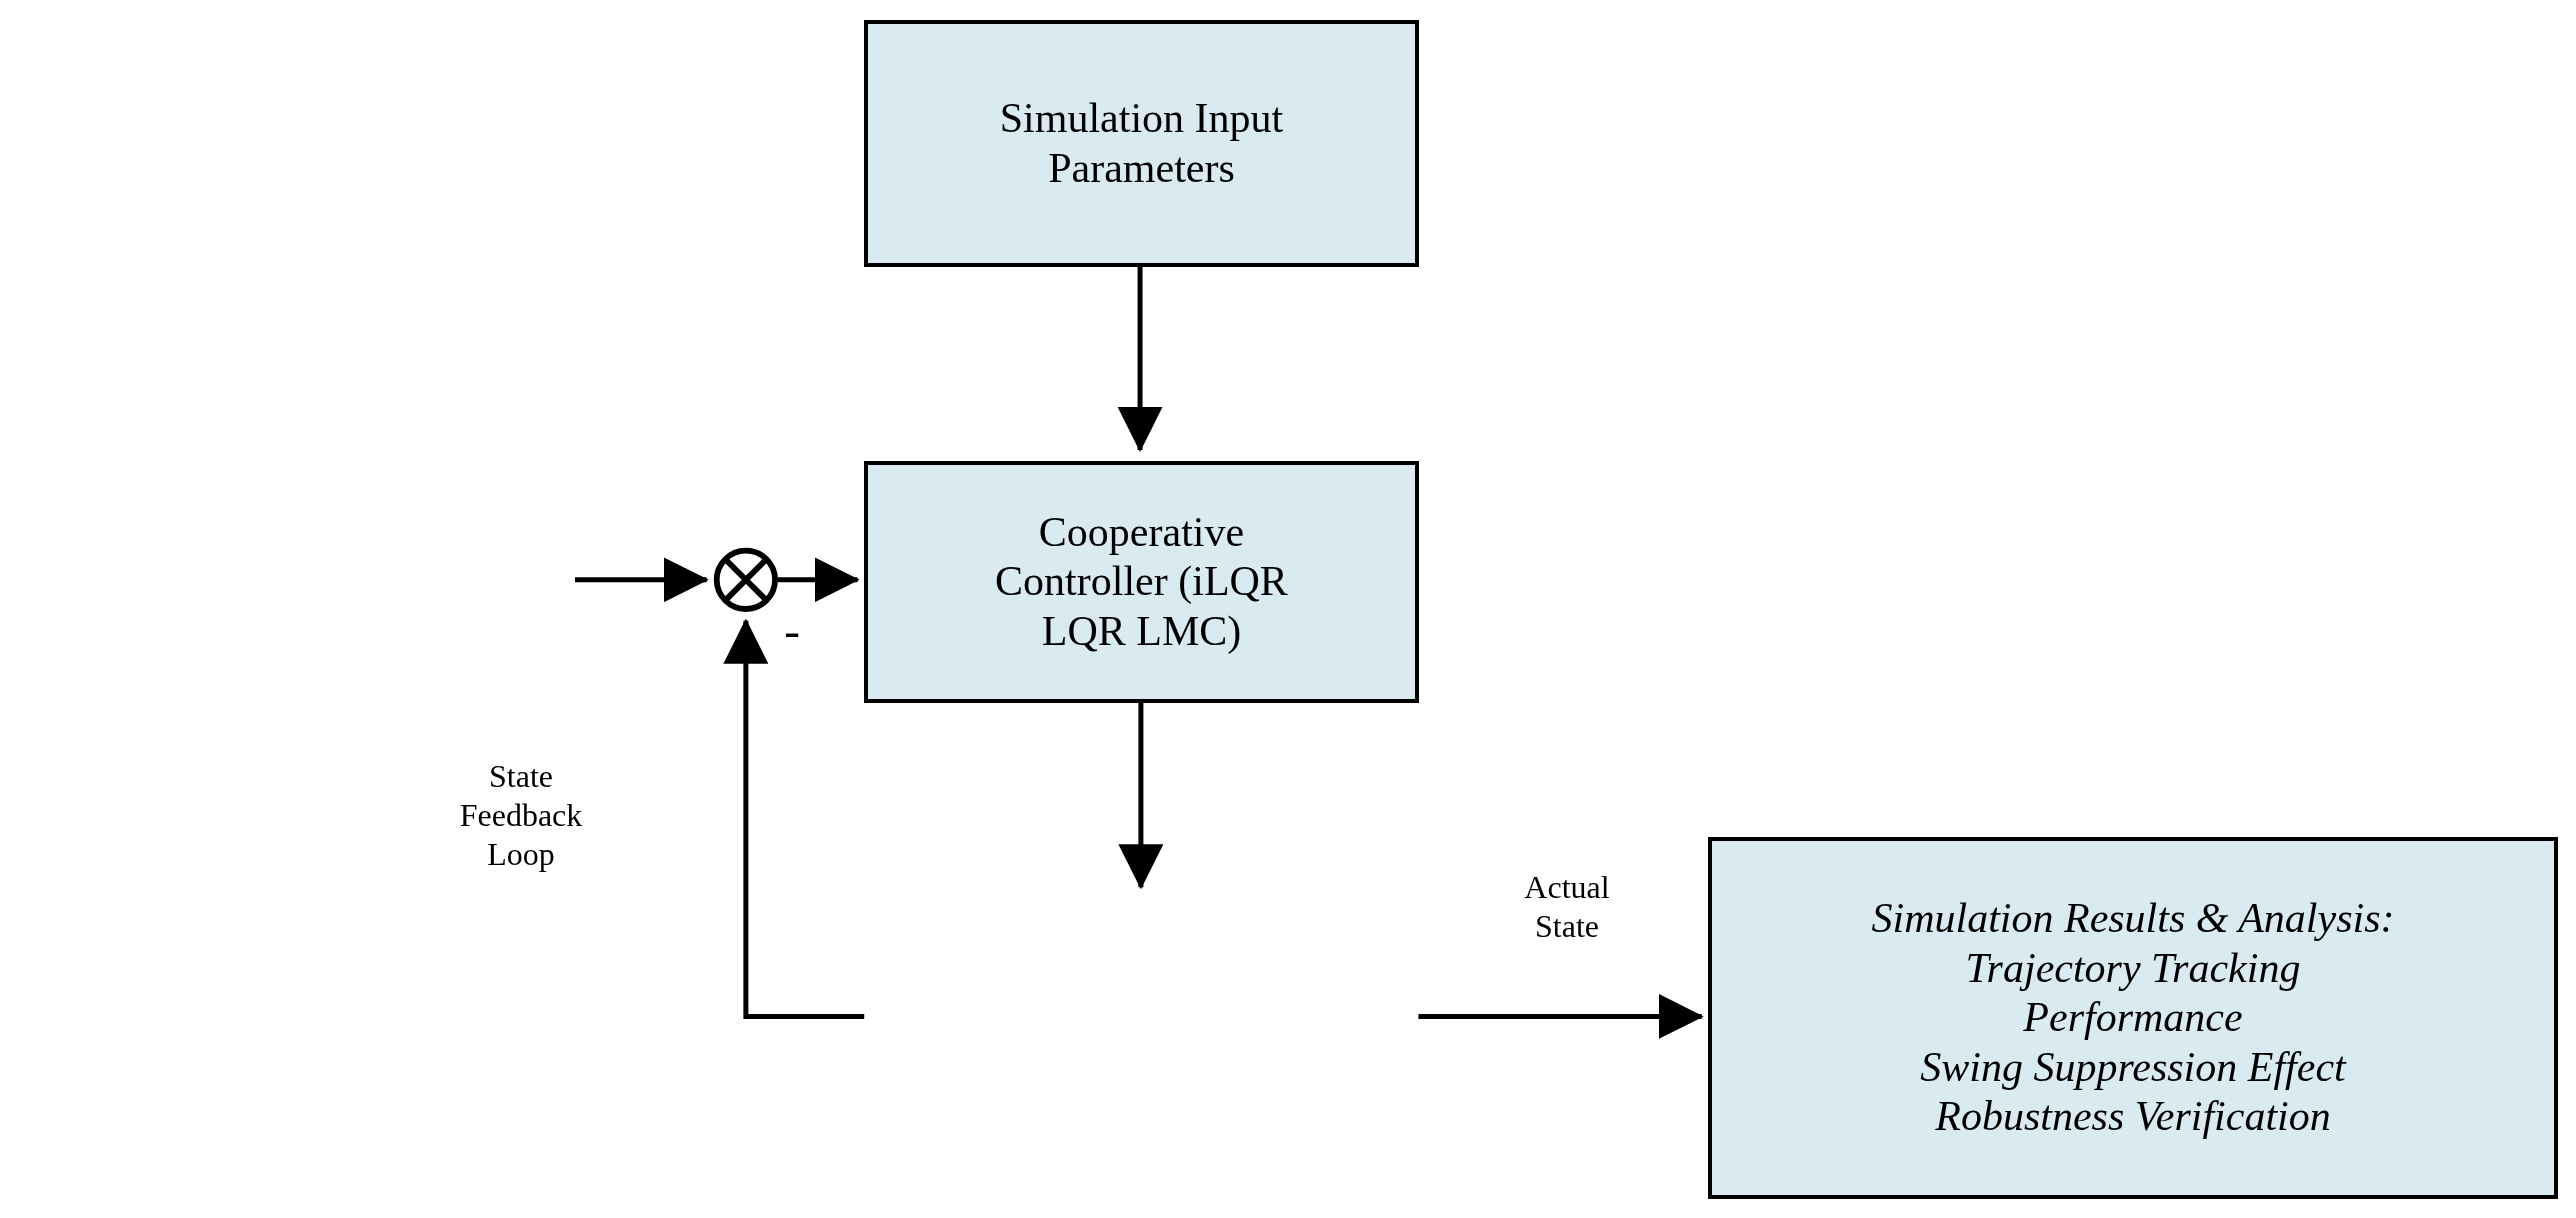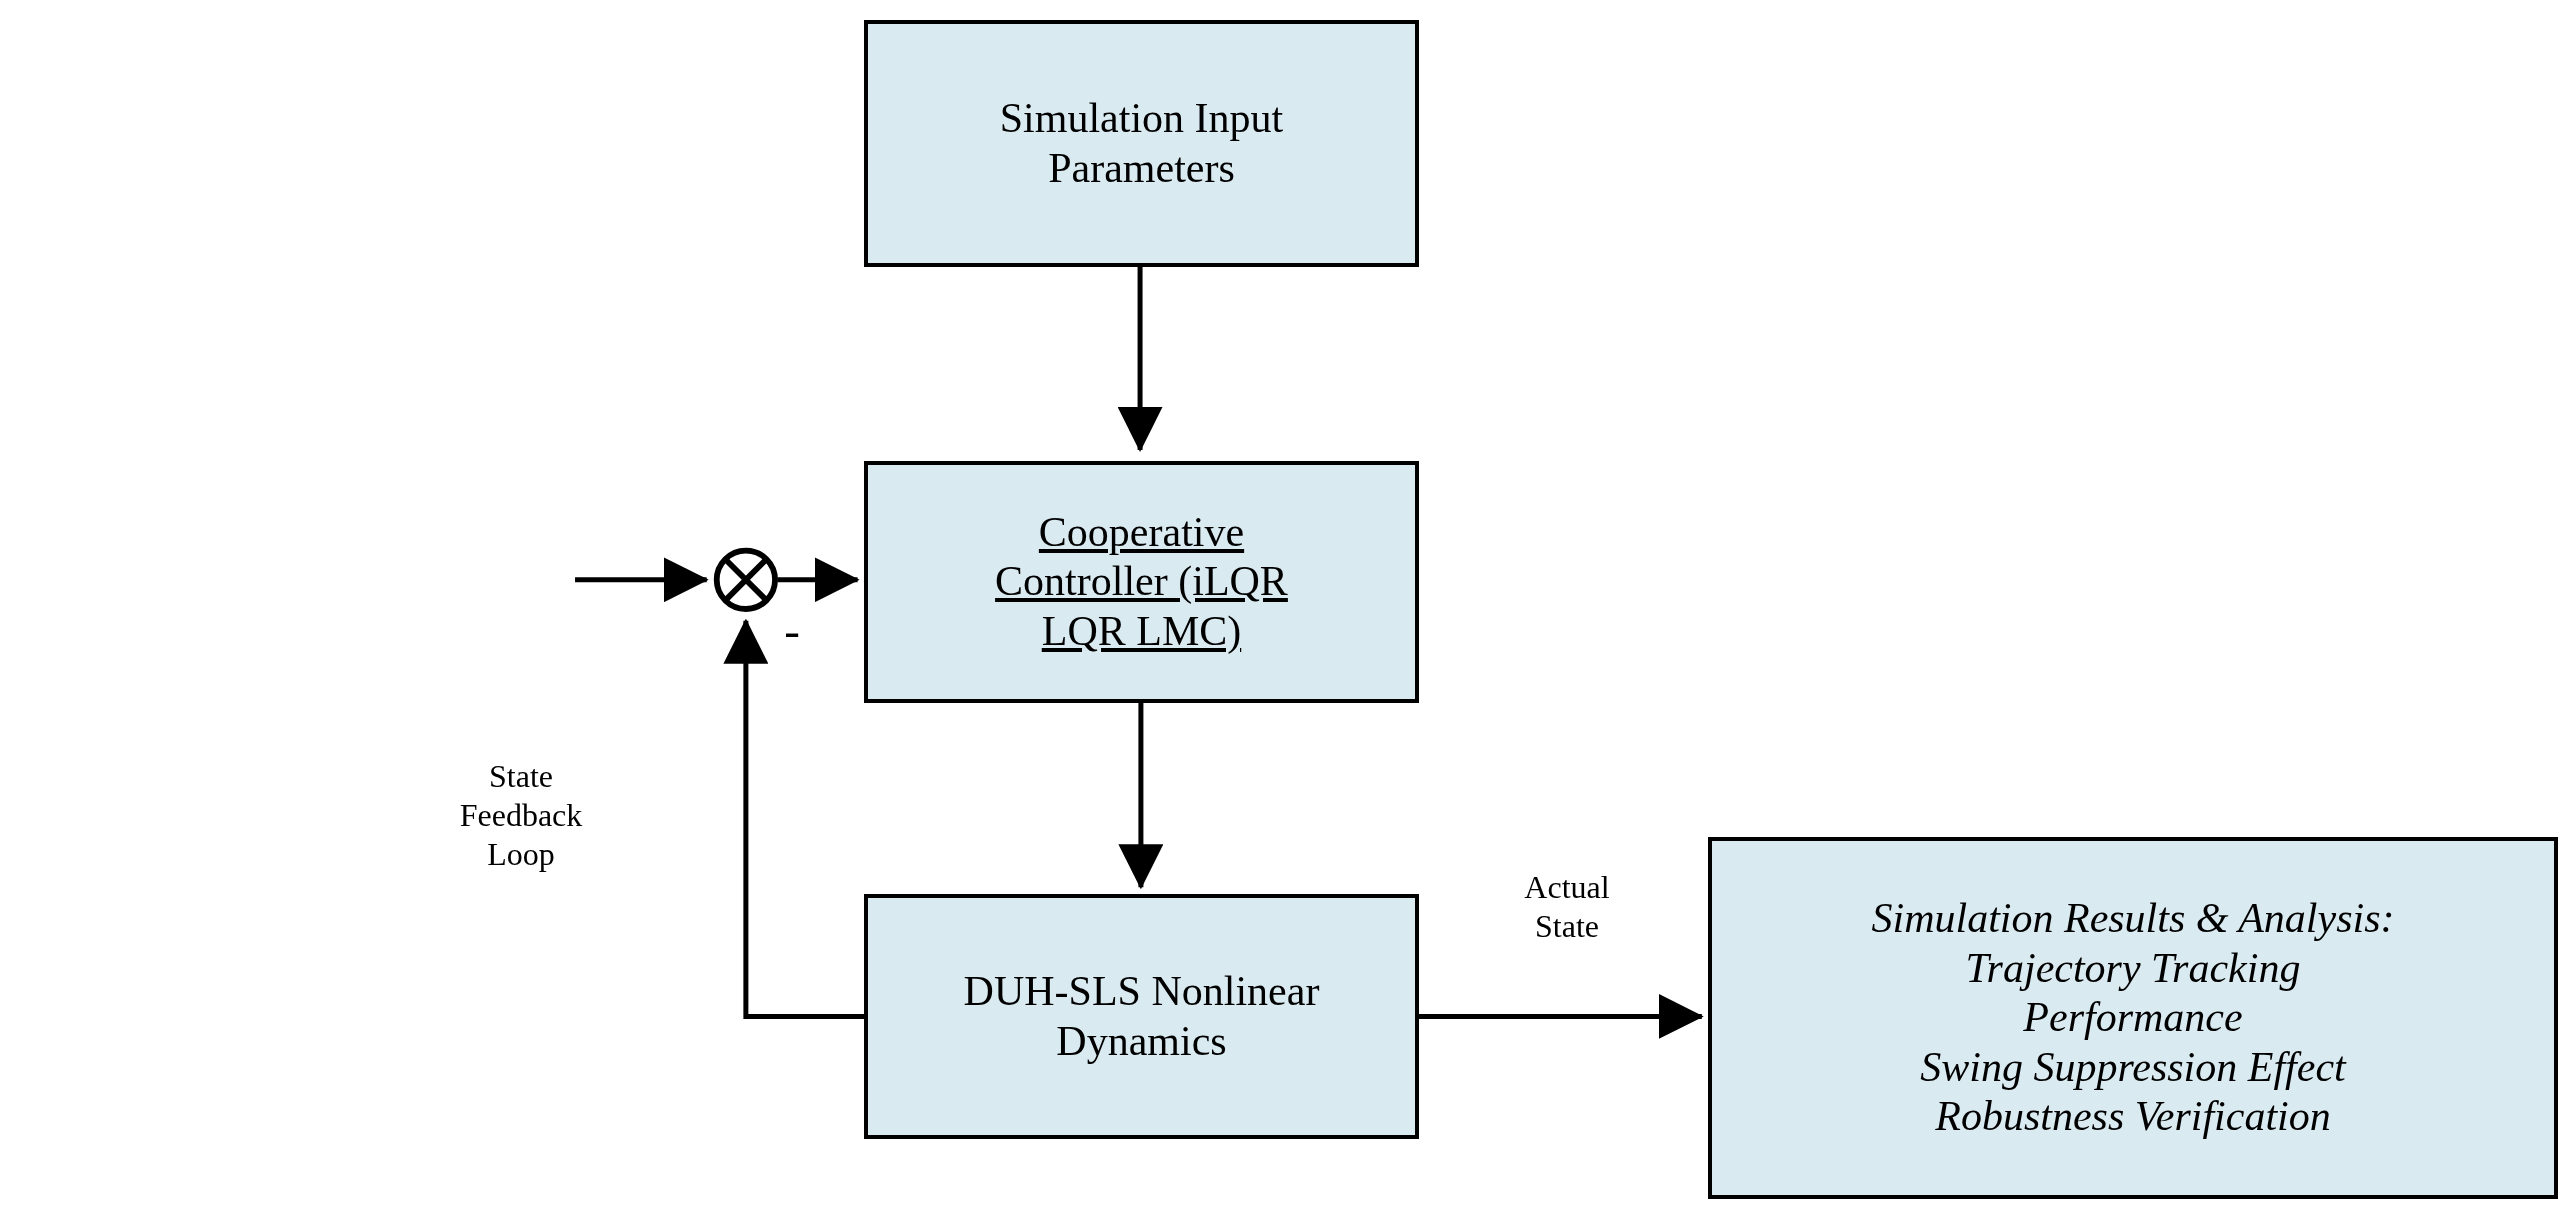--- a/index.html
+++ b/index.html
@@ -88,26 +88,24 @@
       <circle cx="895" cy="696" r="35" fill="#ffffff" stroke="#000000" stroke-width="7"></circle>
       <line x1="870" y1="671" x2="920" y2="721" stroke="#000000" stroke-width="7"></line>
       <line x1="920" y1="671" x2="870" y2="721" stroke="#000000" stroke-width="7"></line>
     </g>
   </svg>
 
   <div class="block" style="left:864px; top:20px; width:555px; height:247px;">Simulation Input
 Parameters</div>
 
 
-  <div class="block" style="left:864px; top:461px; width:555px; height:242px;text-decoration:underline;">Cooperative
+  <div class="block" style="left:864px; top:461px; width:555px; height:242px;">Cooperative
 Controller (iLQR
 LQR LMC)</div>
 
-  <div class="block" style="left:864px; top:894px; width:555px; height:245px;">DUH-SLS Nonlinear
-Dynamics</div>
 
   <div class="block" style="left:1708px; top:837px; width:850px; height:362px;font-style:italic;">Simulation Results &amp; Analysis:
 Trajectory Tracking
 Performance
 Swing Suppression Effect
 Robustness Verification</div>
 
   <div class="label" style="left:767px; top:602px; width:50px; font-size:47px;">-</div>
 
   <div class="label" style="left:392px; top:757px; width:258px;">State

